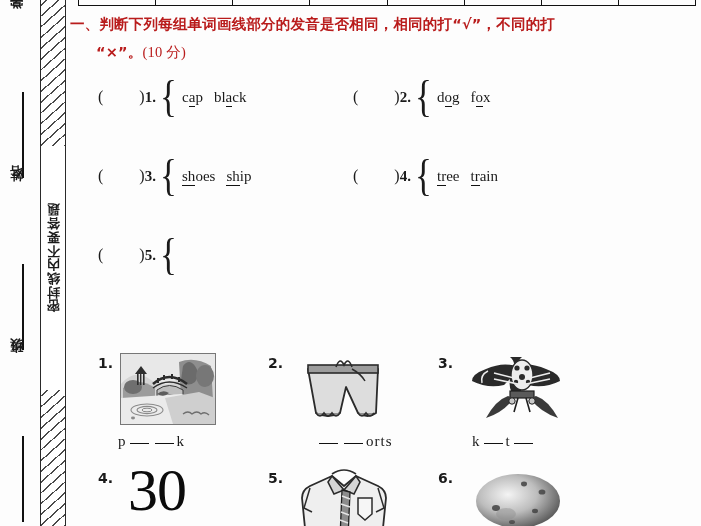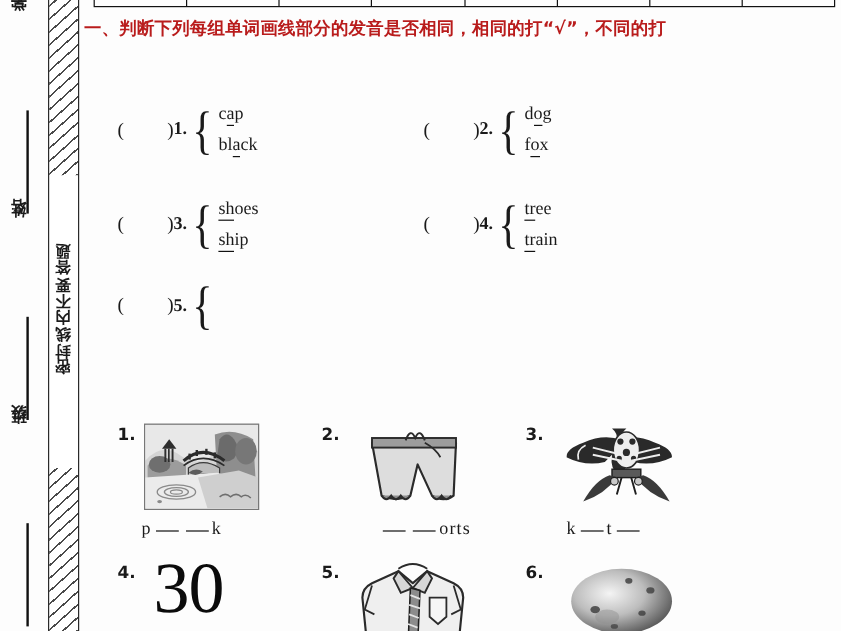--- a/index.html
+++ b/index.html
@@ -90,34 +90,34 @@
     font-size:15px;
   }
   .paren{font-size:16px;letter-spacing:0;}
   .blankspace{display:inline-block;width:36px;}
   .qnum{font-weight:700;font-size:15px;margin-right:1px;}
   .brace{
     font-size:44px;font-weight:300;line-height:0;
     margin:0 3px 0 1px;transform:scaleX(.8);
     font-family:"Liberation Serif",serif;
   }
-  .words{display:flex;flex-direction:column;gap:11px;}
+  .words{display:flex;flex-direction:row;gap:11px;}
   .wordline{font-size:15px;line-height:1;white-space:nowrap;}
   .u{border-bottom:1.3px solid #111;padding-bottom:1px;}
 
   
   #s2-head{position:absolute;left:2px;top:308px;}
 
   #pics{position:absolute;left:0;top:345px;width:633px;}
   .pic-item{position:absolute;}
   .pic-num{
     position:absolute;left:0;top:2px;
     font-weight:700;font-size:14px;font-family:"DejaVu Sans",sans-serif;
   }
-  .pic-box{position:absolute;left:22px;top:0;text-align:right;}
+  .pic-box{position:absolute;left:22px;top:0;}
   .pic-answer{
     position:absolute;left:20px;
     font-size:15px;letter-spacing:1px;white-space:nowrap;
   }
   .bl{
     display:inline-block;width:19px;border-bottom:1.3px solid #111;
     margin:0 3px;vertical-align:2px;
   }
 
   
@@ -178,20 +178,23 @@
         <span>密封线内不要答题</span>
       </div>
       <div class="hatch" style="top:390px;height:136px;"></div>
     </div>
   </div>
 
   <div id="content">
 
     <div id="s1-line1" class="section-head">
       <span>一、</span><span>判断下列每组单词画线部分的发音是否相同，相同的打“√”，不同的打</span>
+    </div>
+    <div id="s1-line2" class="section-head">
+      <span>“×”。</span><span class="pts">(10 分)</span>
     </div>
 
     <div id="pairs">
 
       <div class="pair" style="left:30px;top:0px;">
         <span class="paren">(</span>
         <span class="blankspace"></span>
         <span class="paren">)</span>
         <span class="qnum">1.</span>
         <span class="brace">{</span>

